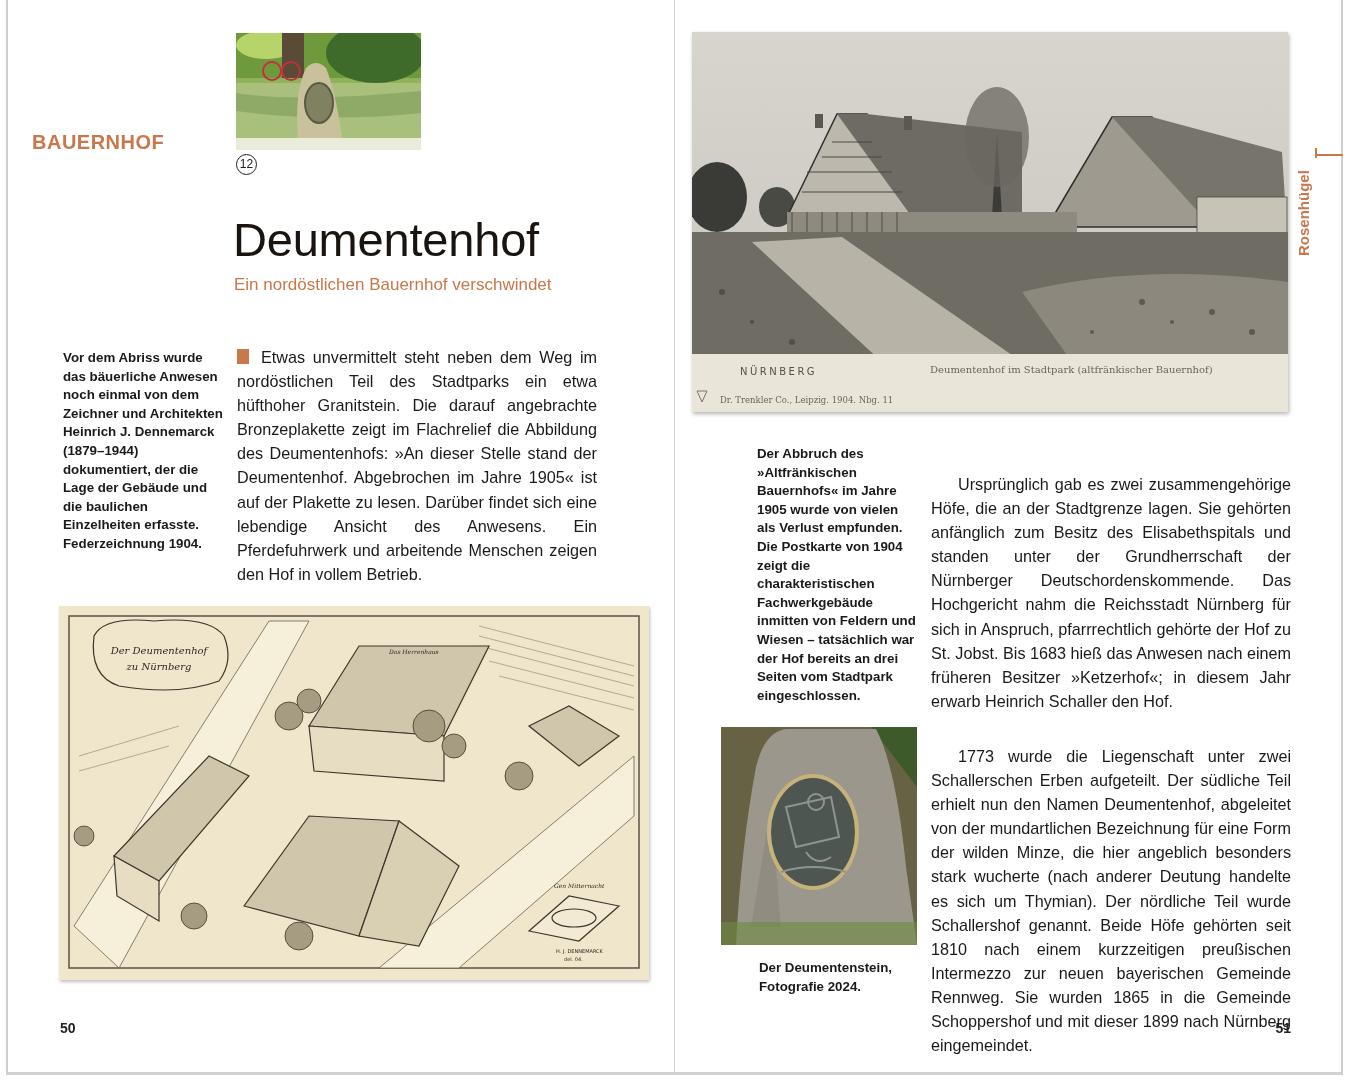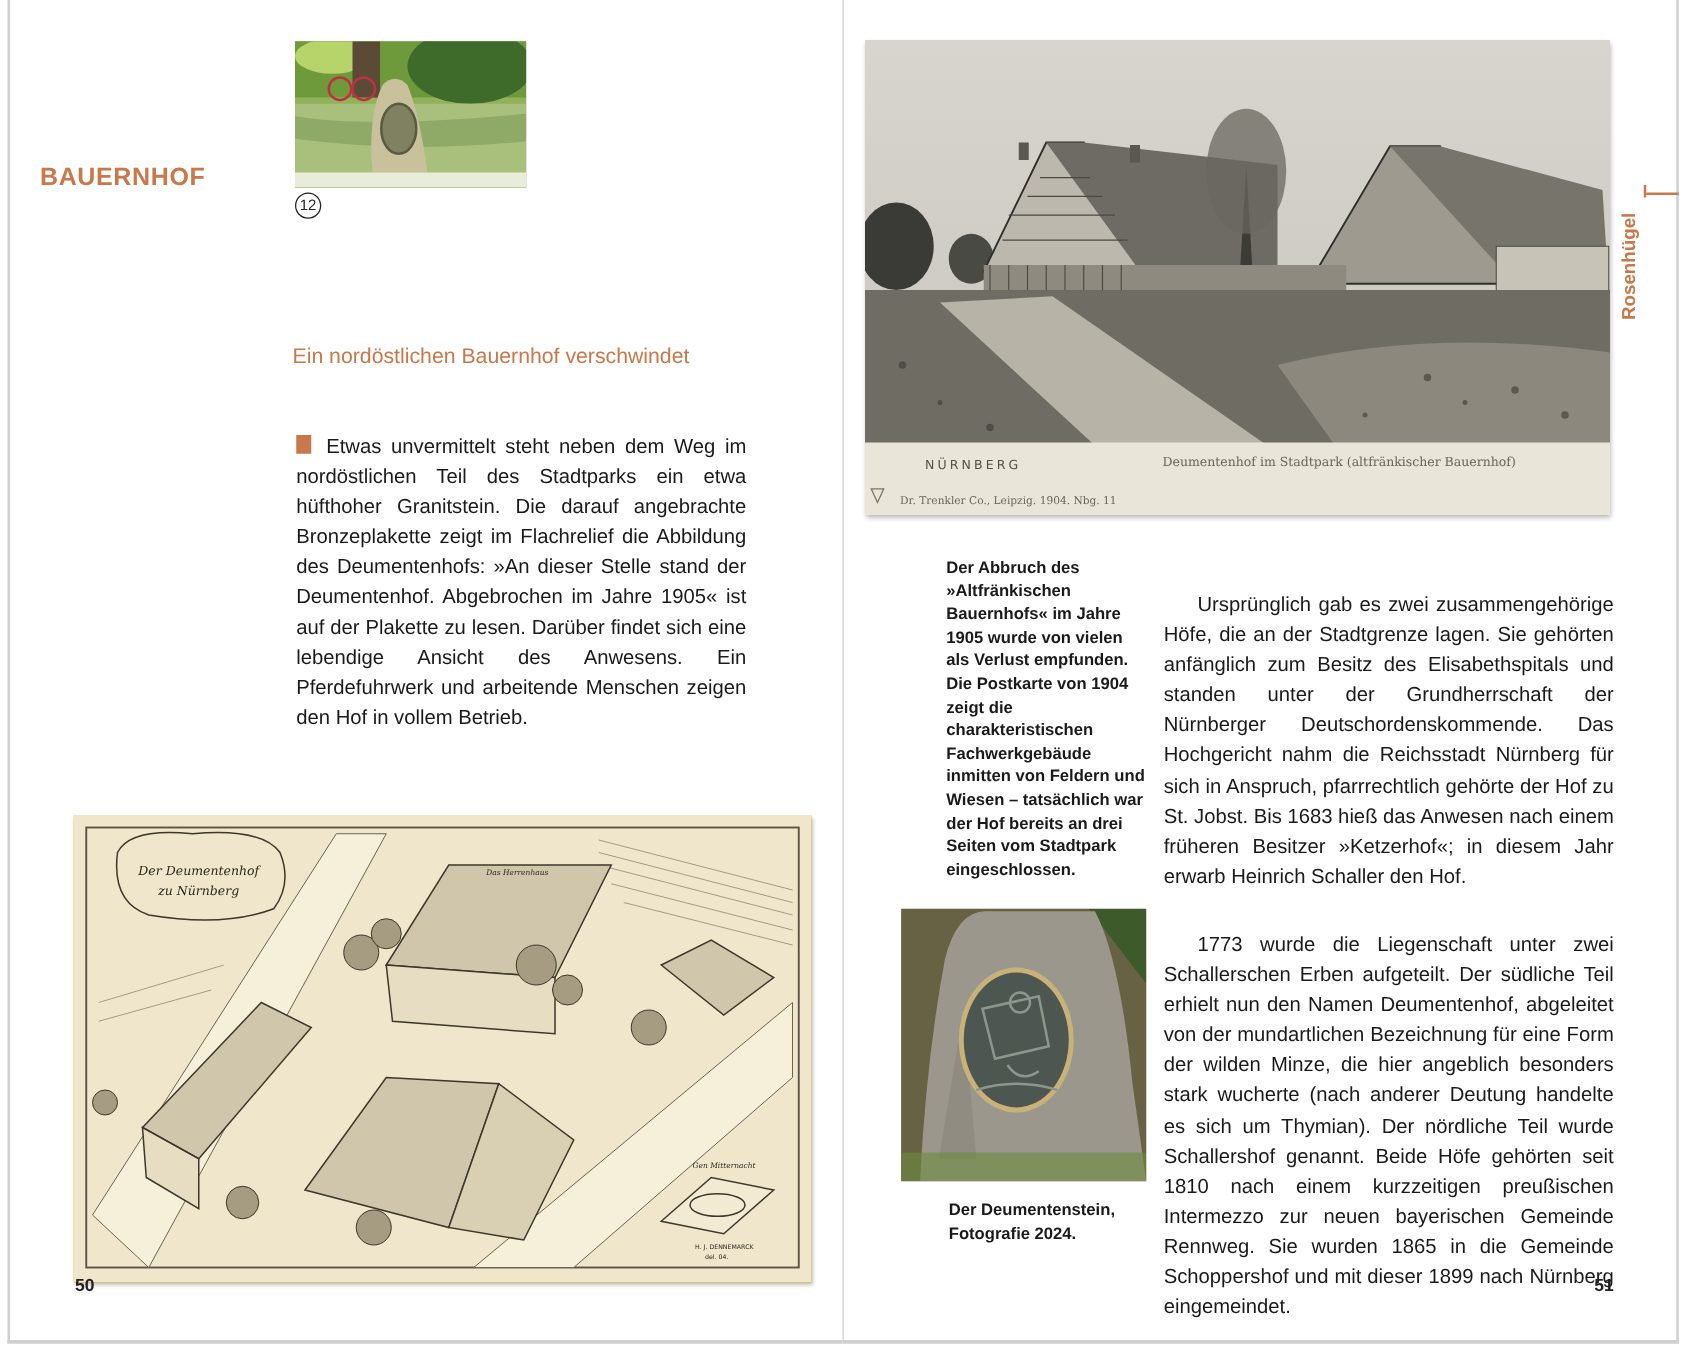--- a/index.html
+++ b/index.html
@@ -22,21 +22,21 @@
   .subtitle { position: absolute; left: 226px; top: 275px; font-size: 17px; color: #c8784a; }
 
   .caption { font-size: 13.3px; font-weight: bold; line-height: 18.6px; color: #1a1a1a; }
   .caption-left { position: absolute; left: 55px; top: 349px; width: 165px; }
 
   .body-text { font-size: 16.2px; line-height: 24.1px; color: #1a1a1a; text-align: justify; hyphens: manual; }
   .body-left { position: absolute; left: 229px; top: 345px; width: 360px; }
   .body-left p { text-indent: 0; }
   .square-marker { display: inline-block; width: 12px; height: 15px; background: #c8784a; margin-right: 12px; vertical-align: -1px; }
 
-  .drawing { position: absolute; left: 51px; top: 652px; width: 590px; height: 374px; background: #eab308; box-shadow: 1px 2px 3px rgba(0,0,0,0.25); overflow: hidden; text-decoration: underline; }
+  .drawing { position: absolute; left: 51px; top: 606px; width: 590px; height: 374px; background: #ec4899; box-shadow: 1px 2px 3px rgba(0,0,0,0.25); overflow: hidden; text-decoration: underline; }
   .drawing svg { width: 100%; height: 100%; display: block; }
 
   .page-number { position: absolute; top: 1020px; font-size: 14px; color: #222; font-weight: bold; }
   .pn-left { left: 52px; }
   .pn-right { right: 50px; }
 
   
   .postcard { position: absolute; left: 17px; top: 32px; width: 596px; height: 380px; background: #ece8df; box-shadow: 1px 2px 4px rgba(0,0,0,0.3); overflow: hidden; }
   .postcard svg { width: 100%; height: 100%; display: block; }
 
@@ -74,22 +74,24 @@
         <circle cx="36" cy="38" r="9" fill="none" stroke="#c03040" stroke-width="2"></circle>
         <rect x="0" y="50" width="185" height="67" fill="#a9c07c"></rect>
         <path d="M0 60 Q60 70 185 58 L185 80 Q90 90 0 78 Z" fill="#7e9a58" opacity="0.6"></path>
         <path d="M62 105 Q58 60 70 35 Q80 25 90 35 Q100 60 106 105 Z" fill="#c9c09c"></path>
         <ellipse cx="83" cy="70" rx="14" ry="20" fill="#7f8160" stroke="#5a5a44" stroke-width="2"></ellipse>
         <rect x="0" y="105" width="185" height="12" fill="#e8ecd8"></rect>
       </svg>
     </div>
     <div class="marker-number">12</div>
 
+    <h1 class="title">Deumentenhof</h1>
     <div class="subtitle">Ein nordöstlichen Bauernhof verschwindet</div>
 
+    <div class="caption caption-left">Vor dem Abriss wurde das bäuerliche Anwesen noch einmal von dem Zeichner und Architekten Heinrich J. Dennemarck (1879–1944) dokumentiert, der die Lage der Gebäude und die baulichen Einzelheiten erfasste. Federzeichnung 1904.</div>
 
     <div class="body-text body-left">
       <p><span class="square-marker"></span><span>Etwas unvermittelt steht neben dem Weg im nordöstlichen Teil des Stadtparks ein etwa hüfthoher Granitstein. Die darauf angebrachte Bronzeplakette zeigt im Flachrelief die Abbildung des Deumentenhofs: »An dieser Stelle stand der Deumentenhof. Abgebrochen im Jahre 1905« ist auf der Plakette zu lesen. Darüber findet sich eine lebendige Ansicht des Anwesens. Ein Pferdefuhrwerk und arbeitende Menschen zeigen den Hof in vollem Betrieb.</span></p>
     </div>
 
     <div class="drawing">
       <svg viewBox="0 0 590 374" preserveAspectRatio="none">
         <rect x="0" y="0" width="590" height="374" fill="#efe6cc"></rect>
         <rect x="10" y="10" width="570" height="352" fill="none" stroke="#5a5244" stroke-width="1.5"></rect>
 

